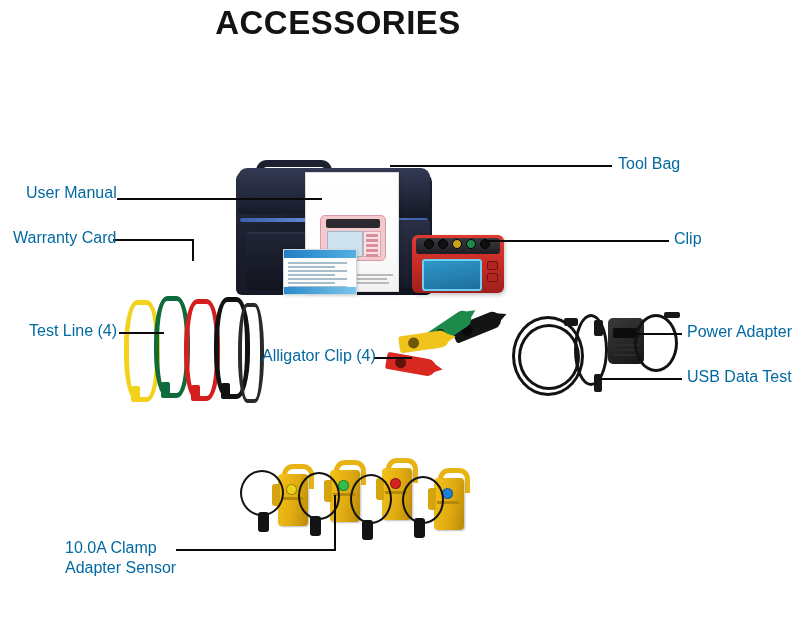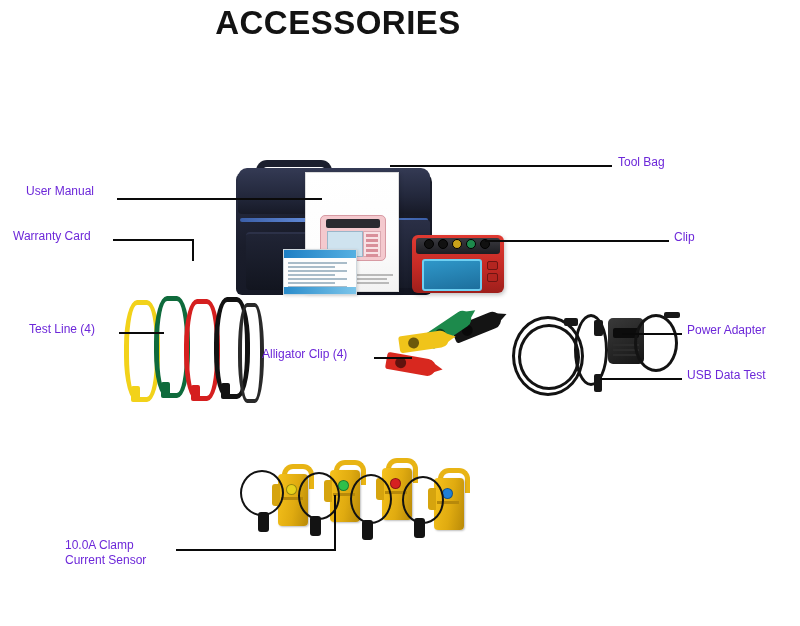--- a/index.html
+++ b/index.html
@@ -12,21 +12,21 @@
   #stage{position:relative;width:800px;height:626px;}
 
   
   .title{
     position:absolute;left:0;top:4px;width:676px;text-align:center;
     font-size:33px;font-weight:bold;letter-spacing:.5px;color:#131313;
   }
 
   
   .label{
-    position:absolute;font-size:12px;color:#6d28d9;white-space:nowrap;
+    position:absolute;font-size:16px;color:#0369a1;white-space:nowrap;
     line-height:1.18;
   }
   .label.r{text-align:right;}
   .label.two{line-height:1.22;}
 
   
   .lead{position:absolute;background:#0a0a0a;}
   .lead.h{height:2px;}
   .lead.v{width:2px;}
 
@@ -385,16 +385,16 @@
   <div class="label r" style="left:26px;top:184px;">User Manual</div>
 
   <div class="label r" style="left:13px;top:229px;">Warranty Card</div>
 
   <div class="label r" style="left:29px;top:322px;">Test Line (4)</div>
 
   <div class="label r" style="left:262px;top:347px;">Alligator Clip (4)</div>
 
   <div class="label two" style="left:65px;top:538px;text-align:left;">
     <div>10.0A Clamp</div>
-    <div>Current Sensor</div>
+    <div>Adapter Sensor</div>
   </div>
 
 </div>
 
 </body></html>

